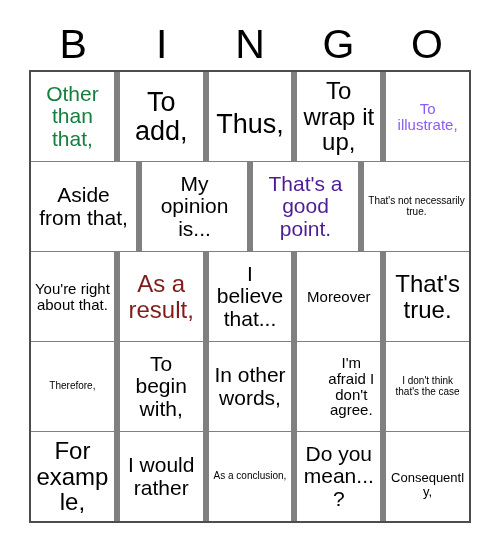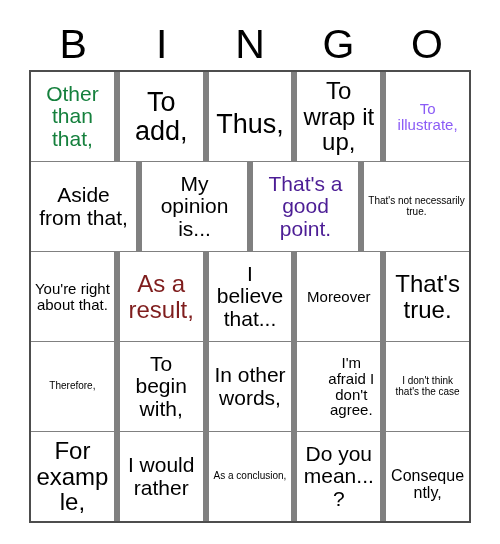--- a/index.html
+++ b/index.html
@@ -82,21 +82,21 @@
     color: #000000;
   }
 
   
   .fs-xxl .cell-text { font-size: 27px; }
   .fs-xl  .cell-text { font-size: 24px; }
   .fs-lg  .cell-text { font-size: 21px; }
   .fs-md  .cell-text { font-size: 24px; }
   .fs-sm  .cell-text { font-size: 15px; }
   .fs-xs  .cell-text { font-size: 10px; }
-  .fs-xxs .cell-text { font-size: 16px; margin-top: 16px; }
+  .fs-xxs .cell-text { font-size: 13px; margin-top: 16px; }
 </style>
 </head>
 <body style="background: rgb(255, 255, 255);">
 
 <div id="card">
 
   <div class="header-row">
     <div class="header-cell" style="color: rgb(0, 0, 0);">B</div>
     <div class="header-cell" style="color: rgb(0, 0, 0);">I</div>
     <div class="header-cell" style="color: rgb(0, 0, 0);">N</div>

